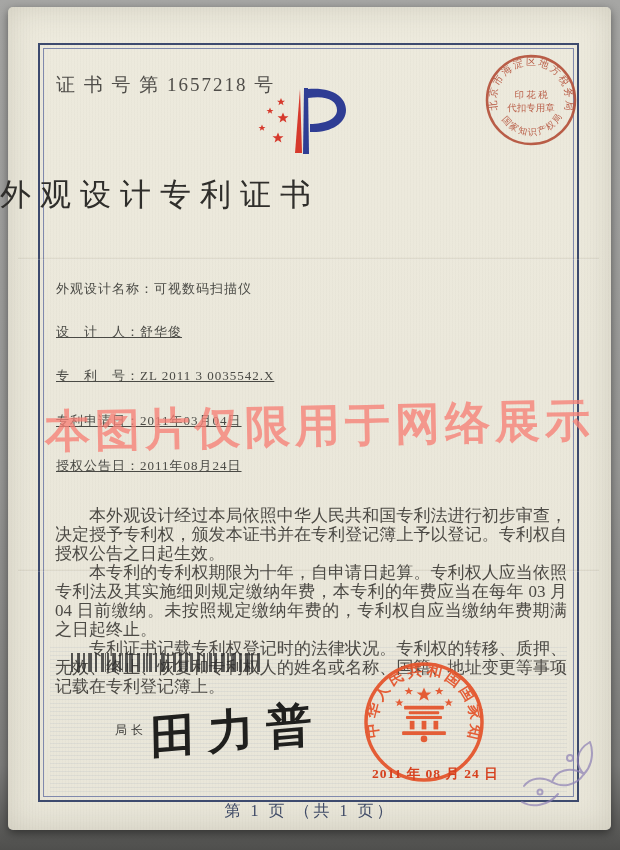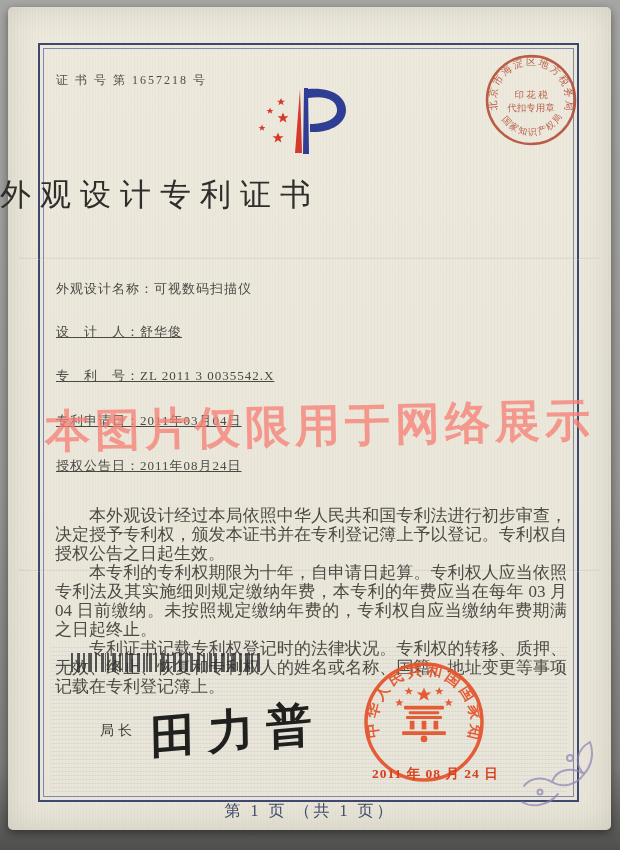--- a/index.html
+++ b/index.html
@@ -15,21 +15,21 @@
                border:2px solid #3d4a6e;}
   .frame-inner{position:absolute;left:35px;top:41px;right:37px;bottom:33px;
                border:1px solid #8089ad;}
   .guilloche{position:absolute;left:42px;right:44px;top:640px;bottom:35px;
              background:repeating-linear-gradient(180deg, rgba(110,130,168,.10) 0 1px, rgba(0,0,0,0) 1px 4px);
              pointer-events:none;}
   .crease{position:absolute;left:10px;right:12px;height:3px;
           background:linear-gradient(180deg,rgba(90,80,60,.00),rgba(90,80,60,.09),rgba(255,255,255,.25));}
   .crease.c1{top:250px;} .crease.c2{top:562px;}
 
-  .cert-no{position:absolute;left:56px;top:72px;font-size:12px;letter-spacing:2px;color:#4f4d49;}
+  .cert-no{position:absolute;left:56px;top:72px;font-size:19px;letter-spacing:2px;color:#4f4d49;}
   .logo{position:absolute;left:250px;top:86px;}
   .tax-seal{position:absolute;left:484px;top:53px;opacity:.88;}
   .title{position:absolute;left:0;right:0;top:174px;text-align:left;
          font-size:31px;letter-spacing:9px;color:#2f2e2b;font-weight:500;}
 
   .fields{position:absolute;left:56px;top:258px;width:480px;color:#4a4a45;font-size:13px;margin-top:24px;}
   .f-row{height:14px;line-height:14px;}
   .f-row+ .f-row{margin-top:29px;text-decoration:underline;}
   .f-row:nth-child(3){margin-top:30px;}
   .f-row:nth-child(4){margin-top:31px;}
@@ -44,21 +44,21 @@
              color:rgba(246,128,118,.78);transform:rotate(-1.2deg);z-index:9;}
 
   .paras{position:absolute;left:55px;top:506px;width:512px;color:#4c4a45;}
   .paras p{margin:0;font-size:17px;line-height:19px;text-indent:2em;text-align:justify;}
 
   .barcode{position:absolute;left:71px;top:653px;width:192px;height:19px;opacity:.82;
     background-image:
       repeating-linear-gradient(90deg, rgba(45,45,45,.95) 0 2px, rgba(0,0,0,0) 2px 6px, rgba(45,45,45,.95) 6px 9px, rgba(0,0,0,0) 9px 12px),
       repeating-linear-gradient(90deg, rgba(45,45,45,.85) 0 1px, rgba(0,0,0,0) 1px 7px, rgba(45,45,45,.85) 7px 9px, rgba(0,0,0,0) 9px 17px);}
 
-  .sig-label{position:absolute;left:100px;top:722px;font-size:14px;letter-spacing:4px;color:#3c3b38;}
+  .sig-label{position:absolute;left:115px;top:722px;font-size:12px;letter-spacing:4px;color:#3c3b38;}
   .sig-name{position:absolute;left:150px;top:700px;font-size:46px;font-weight:700;
             letter-spacing:12px;color:#20201e;transform:rotate(-5deg) skewX(-4deg);
             font-family:"Liberation Serif",serif;}
 
   .office-seal{position:absolute;left:362px;top:660px;z-index:5;opacity:.93;}
   .issue-date{position:absolute;left:372px;top:765px;z-index:6;font-size:13.5px;
               letter-spacing:1px;color:#d6411f;font-weight:700;}
   .flourish{position:absolute;left:518px;top:736px;opacity:.7;}
 
   .footer{position:absolute;left:0;right:0;top:801px;text-align:center;

